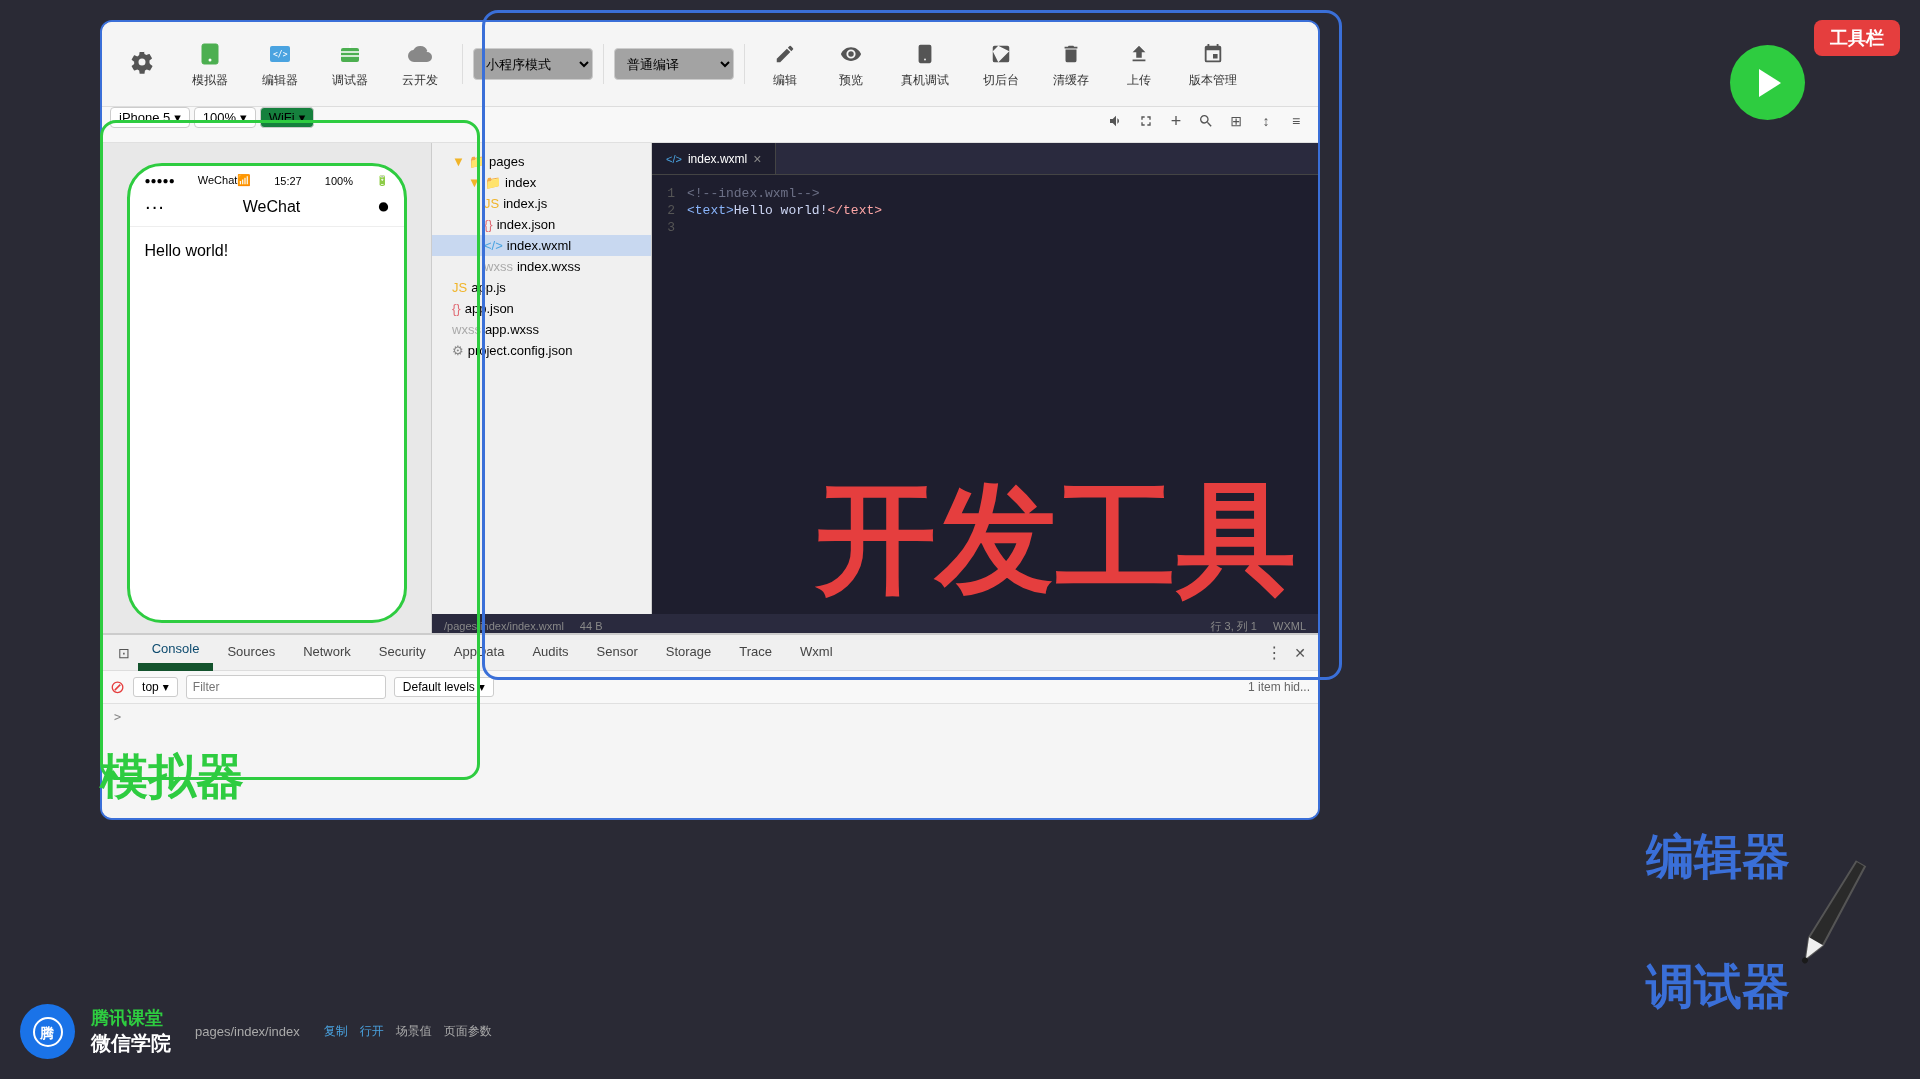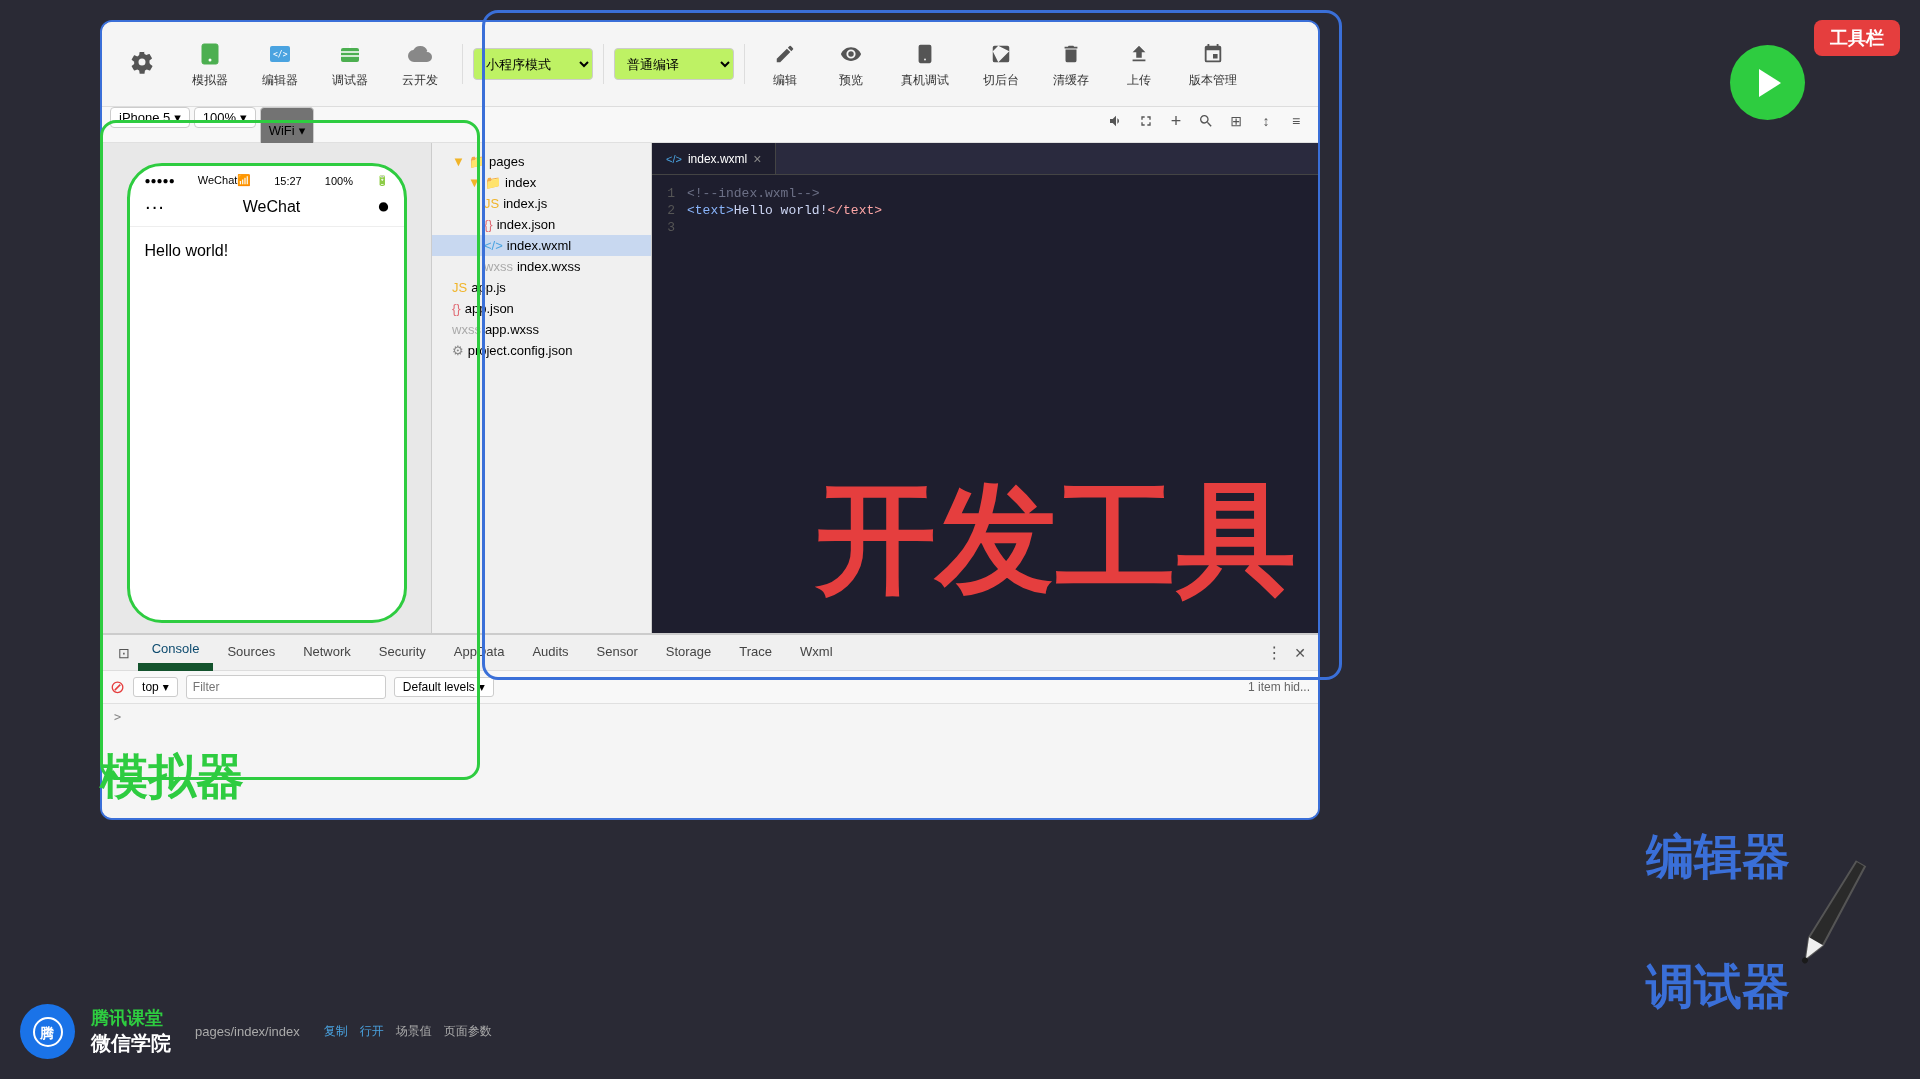--- a/index.html
+++ b/index.html
@@ -67,21 +67,21 @@
       height: 40px;
       background: #ddd;
       margin: 0 4px;
     }
 
     .toolbar-select {
       height: 32px;
       border: 1px solid #ccc;
       border-radius: 4px;
       padding: 0 8px;
-      background: #bef264;
+      background: #a3a3a3;
       font-size: 13px;
       cursor: pointer;
       min-width: 120px;
     }
 
     
     .sub-toolbar {
       display: flex;
       align-items: flex-start;
       background: #f8f8f8;
@@ -113,24 +113,24 @@
       border-radius: 4px;
       background: white;
       cursor: pointer;
       font-size: 13px;
     }
 
     .wifi-select {
       display: flex;
       align-items: center;
       gap: 4px;
-      padding: 15px 8px;
+      padding: 2px 8px;
       border: 1px solid #ccc;
       border-radius: 4px;
-      background: #737373;
+      background: #15803d;
       cursor: pointer;
       font-size: 13px;
     }
 
     .sub-toolbar-icons {
       display: flex;
       align-items: center;
       gap: 2px;
       margin-left: auto;
     }
@@ -716,20 +716,26 @@
         </div>
         <div class="code-line">
           <span class="line-number">3</span>
           <span class="line-content"></span>
         </div>
       </div>
     </div>
 
   </div>
 
+  <div class="path-bar">
+    <span>/pages/index/index.wxml</span>
+    <span>44 B</span>
+    <span style="margin-left:auto;">行 3, 列 1</span>
+    <span>WXML</span>
+  </div>
 
   <div style="position:absolute;bottom:0;left:0;right:0;height:185px;background:#f5f5f5;border-top:2px solid #ccc;">
     <div class="debugger-tabs">
       <div style="font-size:14px;padding:0 8px;cursor:pointer;color:#555;">⊡</div>
       <div class="debug-tab active">
         <span>Console</span>
       </div>
       <div class="debug-tab">
         <span>Sources</span>
       </div>

